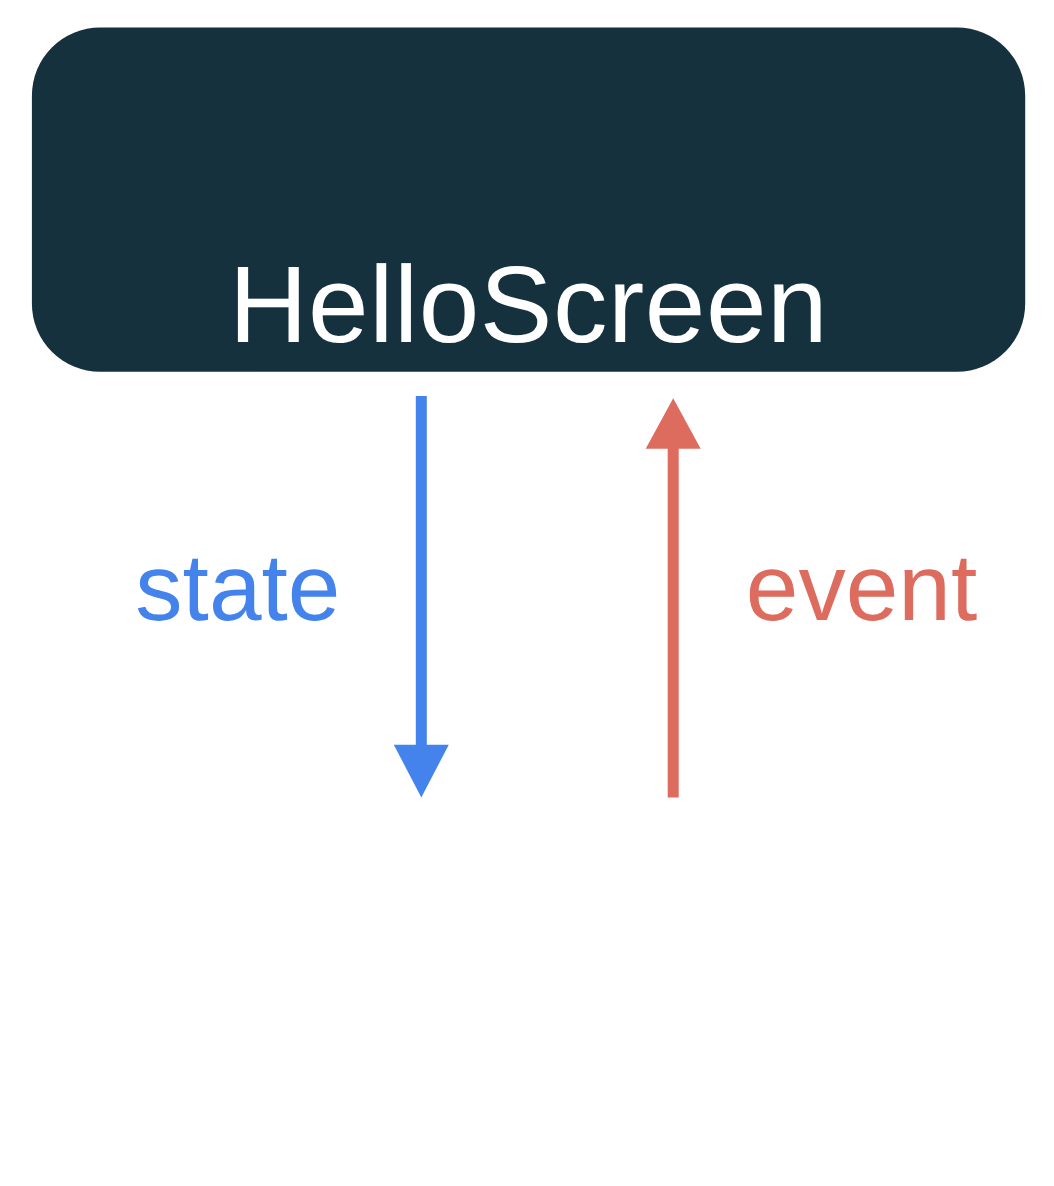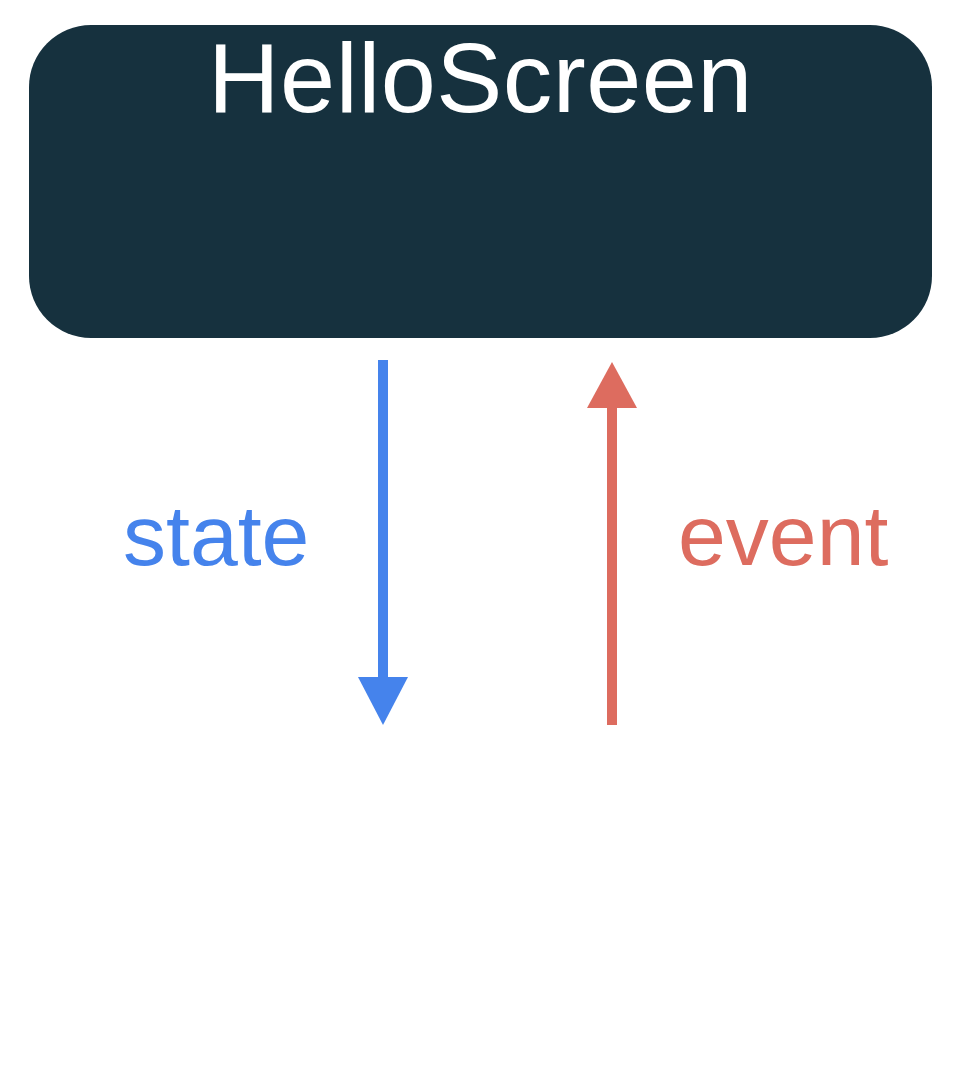--- a/index.html
+++ b/index.html
@@ -13,21 +13,21 @@
     width: 958px;
     height: 1078px;
     background: var(--bg, #ffffff);
     overflow: hidden;
   }
   .node-box {
     position: absolute;
     background: var(--box-fill, #16313E);
     border-radius: 62px;
     display: flex;
-    align-items: flex-start;
+    align-items: flex-end;
     justify-content: center;
   }
   .node-box .node-label {
     color: var(--box-text, #ffffff);
     font-size: 99px;
     font-weight: 400;
     letter-spacing: 0.5px;
     white-space: nowrap;
     transform: translateY(-4px);
   }

